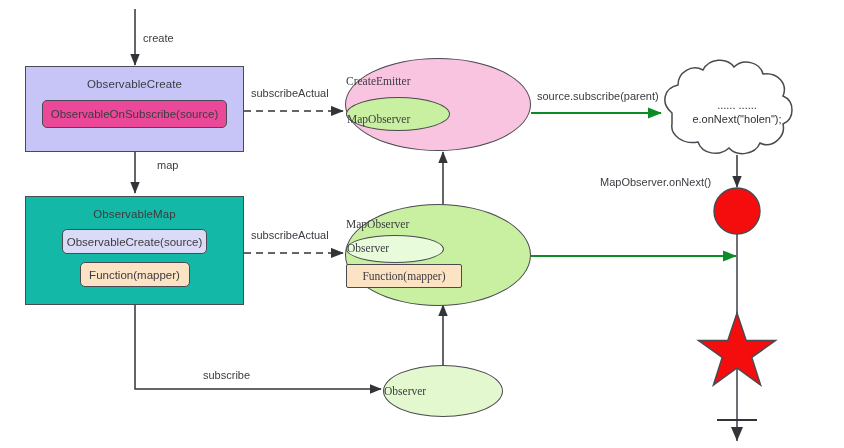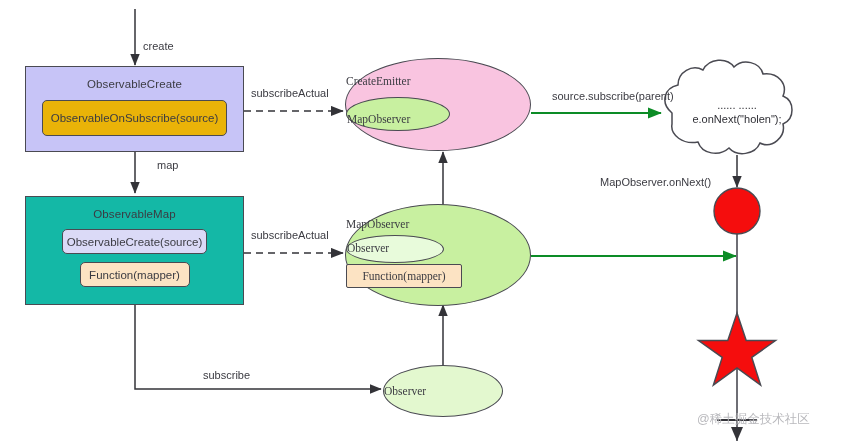--- a/index.html
+++ b/index.html
@@ -138,21 +138,21 @@
     <line x1="717" y1="420" x2="757" y2="420" stroke="#333338" stroke-width="1.8"></line>
     <path d="M731,427 L743,427 L737,441 z" fill="#333338"></path>
 
     <circle cx="737" cy="211" r="23" fill="#f50d0d" stroke="#4a4a52" stroke-width="1.4"></circle>
 
     <path d="M737,313 L746.2,340.4 L775.5,340.6 L751.8,357.4 L760.6,385 L737,368 L713.4,385 L722.2,357.4 L698.5,340.6 L727.8,340.4 z" fill="#f50d0d" stroke="#4a4a52" stroke-width="1.5" stroke-linejoin="miter"></path>
   </svg>
 
   <div class="node-box" style="left:25px; top:66px; width:219px; height:86px; background:#c7c4f7;">
     <div class="node-title">ObservableCreate</div>
-    <div class="inner-chip" style="margin-top:10px; width:185px; height:36px; background:#eab308;">ObservableOnSubscribe(source)</div>
+    <div class="inner-chip" style="margin-top:10px; width:185px; height:28px; background:#ec4899;">ObservableOnSubscribe(source)</div>
   </div>
 
   <div class="node-box" style="left:25px; top:196px; width:219px; height:109px; background:#14b8a6;">
     <div class="node-title">ObservableMap</div>
     <div class="inner-chip" style="margin-top:9px; width:145px; height:25px; background:#dbdaf7;">ObservableCreate(source)</div>
     <div class="inner-chip" style="margin-top:8px; width:110px; height:25px; background:#fce3c3;">Function(mapper)</div>
   </div>
 
   <div class="ellipse-node" style="left:345px; top:58px; width:186px; height:93px; background:#f9c4e0;">
     <div class="ellipse-title" style="margin-top:16px;">CreateEmitter</div>
@@ -169,30 +169,29 @@
     <div class="inner-chip" style="margin-top:6px; width:116px; height:24px; background:#fce3c3; border-radius:2px;">Function(mapper)</div>
   </div>
 
   <div class="ellipse-node" style="left:383px; top:365px; width:120px; height:52px; background:#e3f8cf; justify-content:center;">
     <div class="ellipse-title">Observer</div>
   </div>
 
   <div class="cloud-text" style="left:672px; top:98px; width:130px;">...... ......</div>
   <div class="cloud-text" style="left:672px; top:112px; width:130px;">e.onNext("holen");</div>
 
-  <div class="edge-label" style="left:143px; top:40px;text-align:right;">create</div>
+  <div class="edge-label" style="left:143px; top:32px;text-align:right;">create</div>
 
   <div class="edge-label" style="left:157px; top:159px;">map</div>
 
   <div class="edge-label" style="left:203px; top:369px;">subscribe</div>
 
   <div class="edge-label" style="left:251px; top:87px;">subscribeActual</div>
 
   <div class="edge-label" style="left:251px; top:229px;">subscribeActual</div>
 
-  <div class="edge-label" style="left:552px; top:90px;">source.subscribe(parent)</div>
+  <div class="edge-label" style="left:537px; top:90px;">source.subscribe(parent)</div>
 
   <div class="edge-label" style="left:600px; top:176px;">MapObserver.onNext()</div>
 
 
-  <div class="watermark" style="left:697px; top:411px;">@稀土掘金技术社区</div>
 
 </div>
 
 </body></html>

